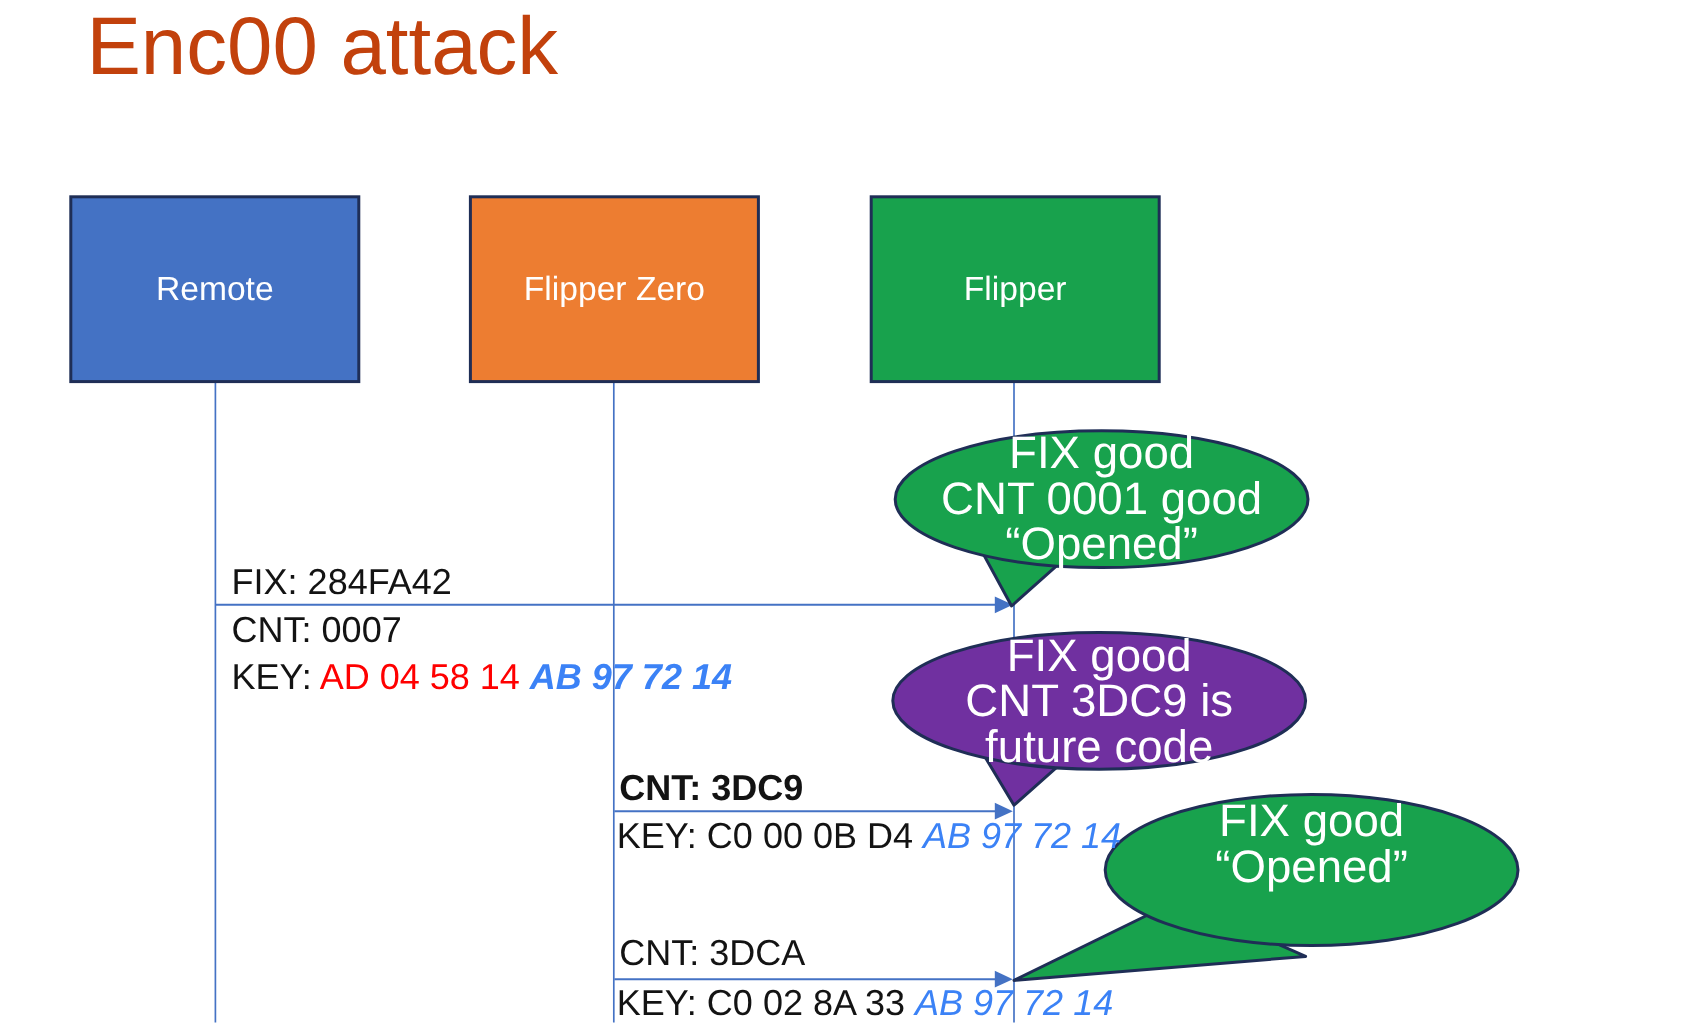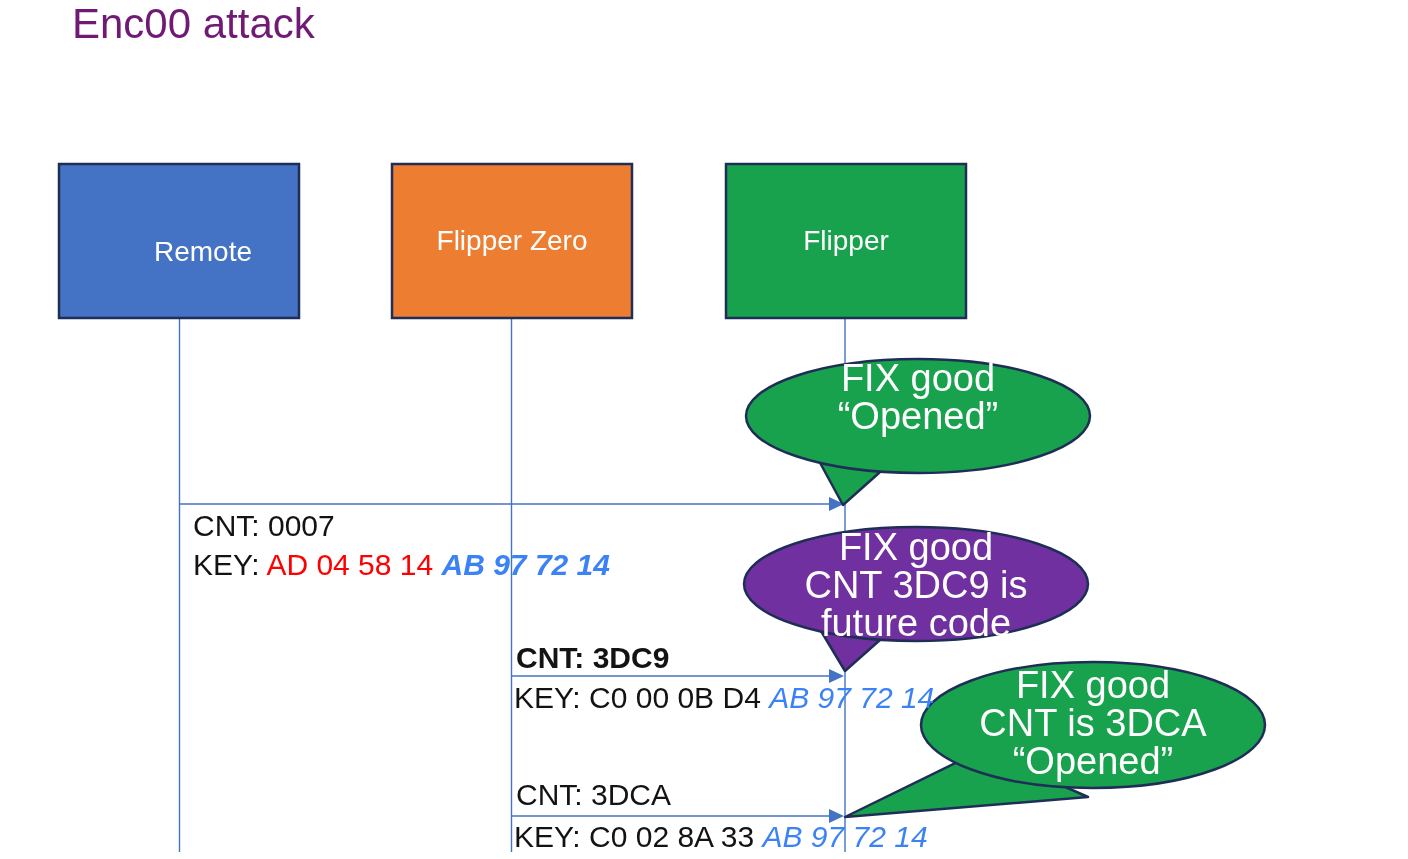--- a/index.html
+++ b/index.html
@@ -3,21 +3,21 @@
 <meta charset="utf-8">
 <style>
   html,body{margin:0;padding:0;background:#ffffff;}
   .stage{
     position:relative;width:1408px;height:859px;overflow:hidden;
     font-family:"Liberation Sans","DejaVu Sans",sans-serif;background:#ffffff;
   }
   .layer{position:absolute;left:0;top:0;width:1408px;height:859px;}
   .abs{position:absolute;}
   .title{
-    left:72px;top:0px;font-size:42px;font-weight:300;color:#701a75;
+    left:72px;top:0px;font-size:68px;font-weight:300;color:#c2410c;
     letter-spacing:0px;white-space:nowrap;
   }
   .actor-label{
     width:240px;height:154px;display:flex;align-items:center;justify-content:center;
     color:#ffffff;font-size:28px;white-space:nowrap;
   }
   .msg{font-size:30px;color:#131313;white-space:pre;line-height:34px;}
   .key-red{color:#FF0000;}
   .key-green{color:#3b82f6;font-style:italic;}
   .key-green.bold{font-weight:bold;}
@@ -60,43 +60,44 @@
     </g>
 
     <g>
       <path d="M 845 817 L 982 750 L 1088 797 Z" stroke="#1F2E56" stroke-width="2.5" stroke-linejoin="round" fill="#18A24D"></path>
       <ellipse cx="1093" cy="725" rx="172" ry="63" stroke="#1F2E56" stroke-width="2.5" fill="#18A24D"></ellipse>
     </g>
   </svg>
 
   <div class="abs title">Enc00 attack</div>
 
-  <div class="abs actor-label" style="left:59px;top:175px;padding-left:24px;">Remote</div>
+  <div class="abs actor-label" style="left:59px;top:164px;">Remote</div>
   <div class="abs actor-label" style="left:392px;top:164px;">Flipper Zero</div>
   <div class="abs actor-label" style="left:726px;top:164px;">Flipper</div>
 
+  <div class="abs msg" style="left:193px;top:469px;">FIX: 284FA42</div>
   <div class="abs msg" style="left:193px;top:509px;">CNT: 0007</div>
   <div class="abs msg" style="left:193px;top:548px;"><span>KEY: </span><span class="key-red">AD 04 58 14 </span><span class="key-green bold">AB 97 72 14</span></div>
 
   <div class="abs msg" style="left:516px;top:641px;font-weight:bold;">CNT: 3DC9</div>
   <div class="abs msg" style="left:514px;top:681px;"><span>KEY: </span><span>C0 00 0B D4 </span><span class="key-green">AB 97 72 14</span></div>
 
   <div class="abs msg" style="left:516px;top:778px;">CNT: 3DCA</div>
   <div class="abs msg" style="left:514px;top:820px;"><span>KEY: </span><span>C0 02 8A 33 </span><span class="key-green">AB 97 72 14</span></div>
 
   <div class="abs callout-text" style="left:758px;top:359px;">
     <div>FIX good</div>
+    <div>CNT 0001 good</div>
     <div>“Opened”</div>
   </div>
 
   <div class="abs callout-text" style="left:756px;top:528px;">
     <div>FIX good</div>
     <div>CNT 3DC9 is</div>
     <div>future code</div>
   </div>
 
   <div class="abs callout-text" style="left:933px;top:666px;">
     <div>FIX good</div>
-    <div>CNT is 3DCA</div>
     <div>“Opened”</div>
   </div>
 
 </div>
 
 </body></html>

